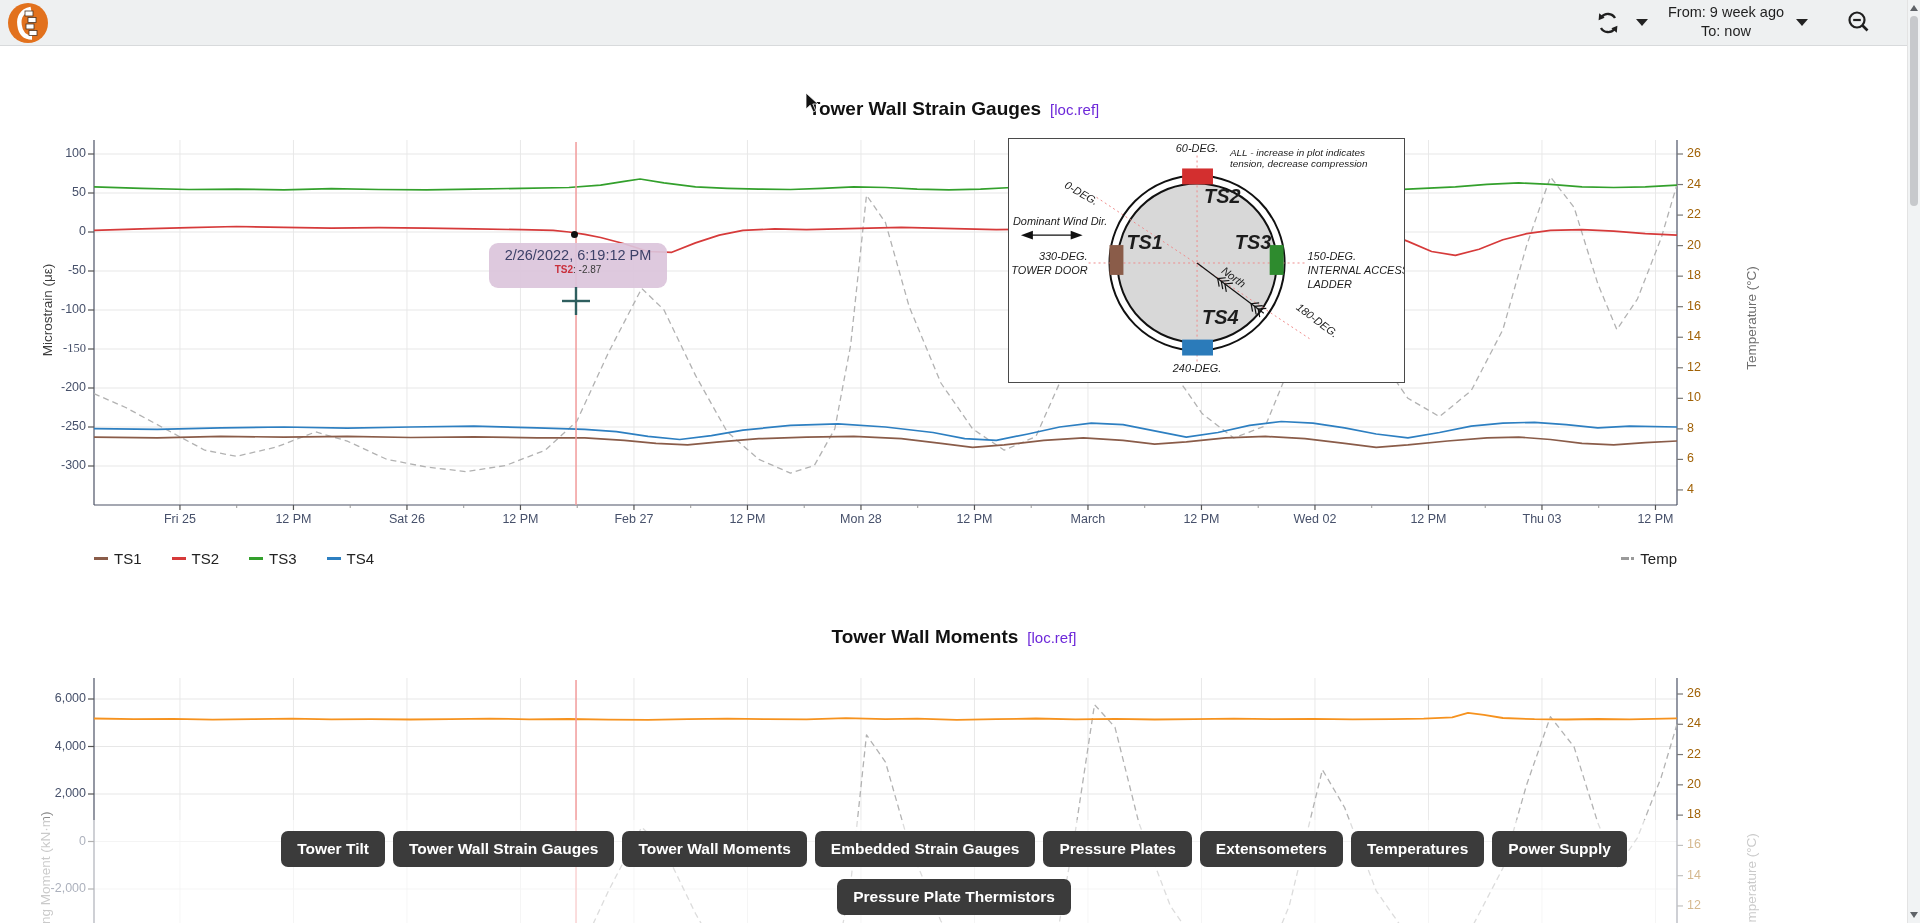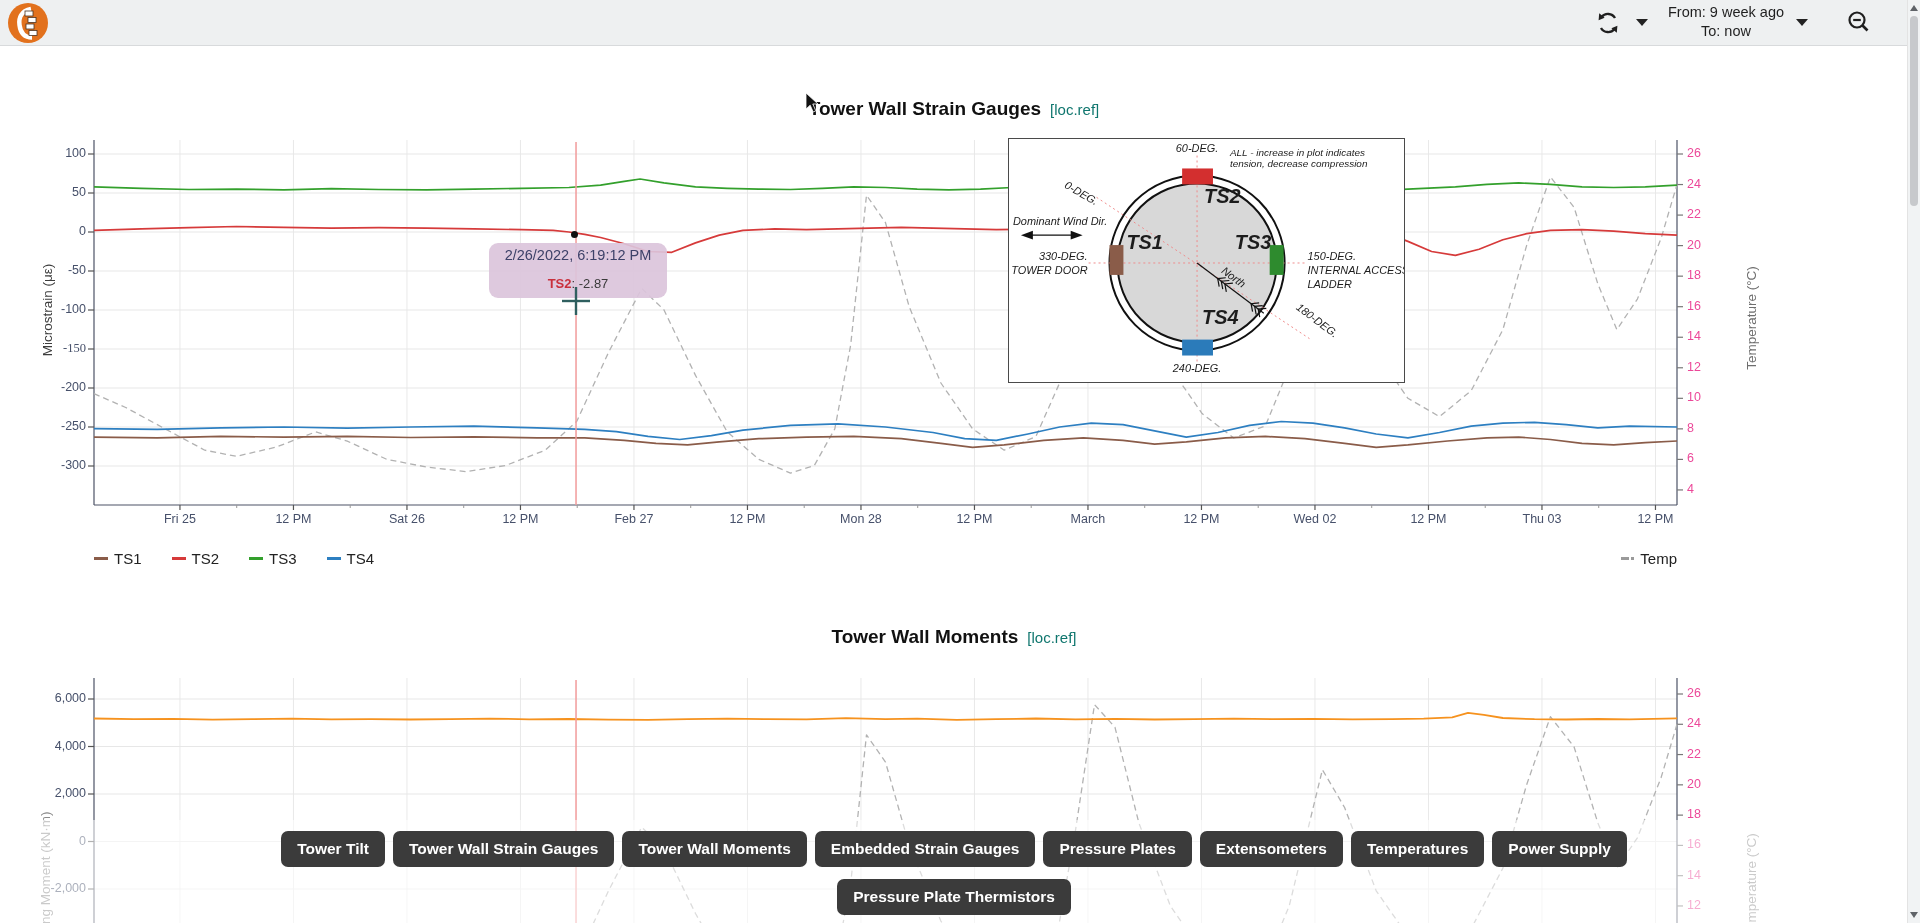--- a/index.html
+++ b/index.html
@@ -15,42 +15,42 @@
   
   #scrollbar{position:absolute;right:0;top:0;width:12px;height:923px;background:#f1f3f4;border-left:1px solid #e3e3e3;z-index:11;}
   #scroll-thumb{position:absolute;left:2px;top:16px;width:8px;height:190px;background:#c7c9cc;border-radius:4px;}
   .scroll-arrow{position:absolute;left:2px;width:0;height:0;border-left:4px solid transparent;border-right:4px solid transparent;}
   #scroll-up{top:5px;border-bottom:6px solid #5f6368;}
   #scroll-down{bottom:5px;border-top:6px solid #5f6368;}
 
   
   .chart-title{position:absolute;left:0;width:1908px;text-align:center;z-index:2;}
   .chart-title .main{font-size:19px;font-weight:bold;color:#111;}
-  .chart-title .suffix{font-size:15px;color:#0f766e;margin-left:9px;}
+  .chart-title .suffix{font-size:15px;color:#6d28d9;margin-left:9px;}
 
   .axis-title{position:absolute;white-space:nowrap;transform:translate(-50%,-50%) rotate(-90deg);font-size:13.5px;color:#3d3d3d;z-index:1;}
   .tick-label{position:absolute;font-size:12.5px;color:#46506a;z-index:1;}
   .tick-left{text-align:right;width:52px;}
-  .tick-right{text-align:left;width:40px;color:#ec4899;}
+  .tick-right{text-align:left;width:40px;color:#a16207;}
   .tick-x{text-align:center;width:90px;color:#46506a;}
 
   svg.chart{position:absolute;z-index:1;}
 
   
   #legend1{position:absolute;left:94px;top:550px;width:1583px;display:flex;justify-content:space-between;z-index:2;font-size:15px;color:#222;}
   #legend1 .lg-group{display:flex;gap:30px;}
   .lg-item{display:flex;align-items:center;gap:6px;}
   .lg-dash{display:inline-block;width:14px;height:3px;}
   .lg-dashdot{display:inline-flex;align-items:center;gap:2px;}
   .lg-dashdot i{display:block;height:3px;background:#9a9a9a;}
 
   
-  #tooltip{position:absolute;left:489px;top:243px;width:178px;height:55px;background:rgba(219,196,219,0.92);border-radius:9px;z-index:7;text-align:center;padding-top:4px;box-sizing:border-box;}
+  #tooltip{position:absolute;left:489px;top:243px;width:178px;height:45px;background:rgba(219,196,219,0.92);border-radius:9px;z-index:7;text-align:center;padding-top:4px;box-sizing:border-box;}
   #tooltip .tt-time{font-size:14.5px;color:#3d4168;}
-  #tooltip .tt-line2{font-size:13px;color:#3a3a3a;margin-top:13px;}
+  #tooltip .tt-line2{font-size:10px;color:#3a3a3a;margin-top:1px;}
   #tooltip .tt-series{color:#c9303c;font-weight:bold;}
 
   #hover-dot{position:absolute;left:571px;top:231px;width:7px;height:7px;border-radius:50%;background:#111;z-index:7;}
 
   
   #inset{position:absolute;left:1008px;top:138px;width:397px;height:245px;background:#fff;border:1.5px solid #4a4a4a;box-sizing:border-box;z-index:4;}
   #inset text{font-family:"Liberation Sans",sans-serif;font-style:italic;fill:#1c1c1c;}
   .inset-small{font-size:11px;}
   .inset-note{font-size:10px;}
   .inset-ts{font-size:20px;font-weight:bold;}

